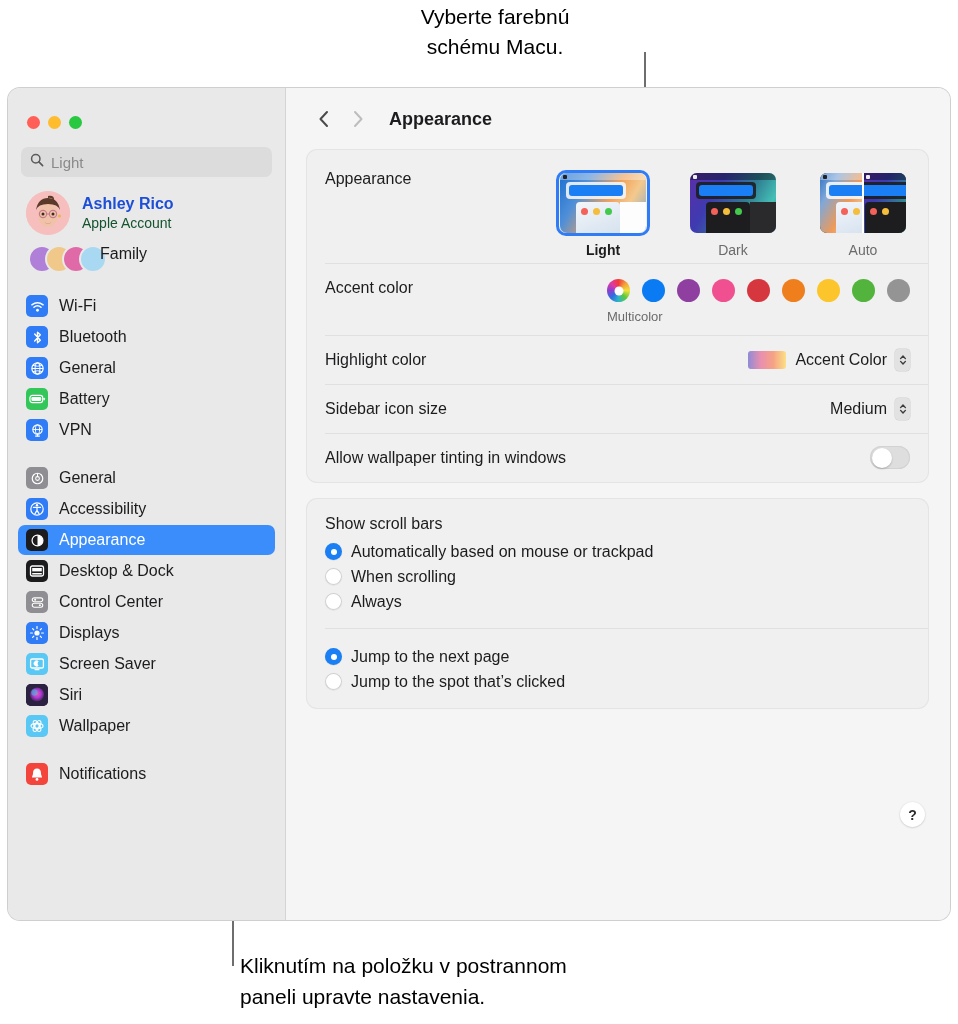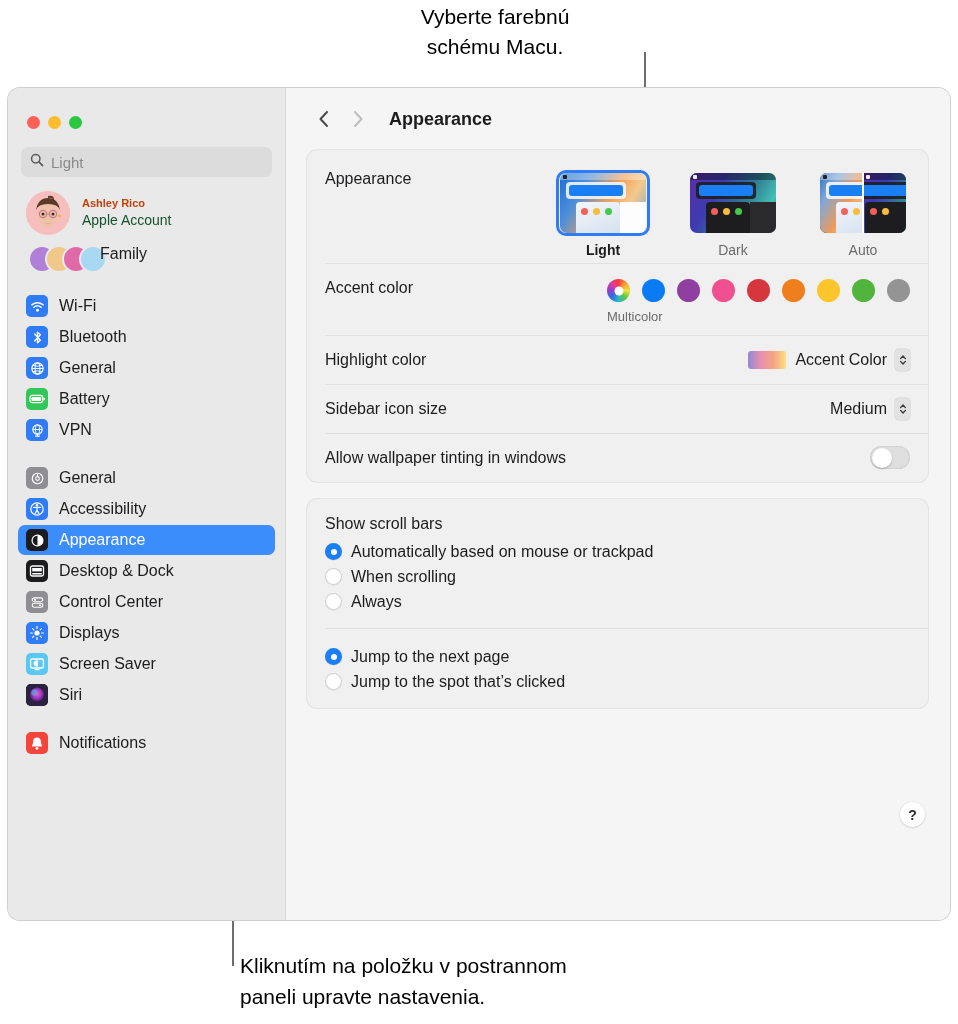--- a/index.html
+++ b/index.html
@@ -88,21 +88,21 @@
     padding: 14px 0 0 18px;
   }
   .avatar {
     width: 44px; height: 44px; border-radius: 50%;
     background: #f6bfbd;
     flex: none;
     position: relative;
     overflow: hidden;
   }
   .acct-text { line-height: 1.25; }
-  .acct-name { font-size: 11px; font-weight: bold; color: #c2410c; }
+  .acct-name { font-size: 16px; font-weight: bold; color: #1d4ed8; }
   .acct-sub { font-size: 14px; color: #14532d; margin-top: 1px; }
 
   #family-row {
     display: flex;
     align-items: flex-start;
     padding: 10px 0 0 20px;
   }
   .fam-stack { display: flex; width: 66px; flex: none; }
   .fam {
     width: 28px; height: 28px; border-radius: 50%;
@@ -536,20 +536,33 @@
                   <stop offset="45%" stop-color="#b03ad8"></stop>
                   <stop offset="100%" stop-color="#2b2140"></stop>
                 </radialGradient>
               </defs>
               <rect width="22" height="22" fill="#2b2140"></rect>
               <circle cx="11" cy="10.5" r="7" fill="url(#siriG)"></circle>
               <circle cx="8.5" cy="8.5" r="3.2" fill="#36c8e0" opacity="0.55"></circle>
             </svg>
           </div>
           <div class="nav-label">Siri</div>
+        </div>
+        <div class="nav-item">
+          <div class="nav-icon" style="background:#5ac8f5">
+            <svg width="16" height="16" viewBox="0 0 16 16">
+              <g stroke="#fff" stroke-width="1.1" fill="none">
+                <circle cx="8" cy="8" r="2.2"></circle>
+                <ellipse cx="8" cy="8" rx="6" ry="2.6"></ellipse>
+                <ellipse cx="8" cy="8" rx="6" ry="2.6" transform="rotate(60 8 8)"></ellipse>
+                <ellipse cx="8" cy="8" rx="6" ry="2.6" transform="rotate(120 8 8)"></ellipse>
+              </g>
+            </svg>
+          </div>
+          <div class="nav-label">Wallpaper</div>
         </div>
       </div>
 
       <div class="nav-group gap">
         <div class="nav-item">
           <div class="nav-icon" style="background:#f4453c">
             <svg width="14" height="15" viewBox="0 0 14 15">
               <path d="M7 1.6 C4.3 1.6 3.1 3.4 3.1 5.6 C3.1 8.4 2 9.4 2 10.4 H12 C12 9.4 10.9 8.4 10.9 5.6 C10.9 3.4 9.7 1.6 7 1.6Z" fill="#fff"></path>
               <circle cx="7" cy="12.4" r="1.4" fill="#fff"></circle>
             </svg>

